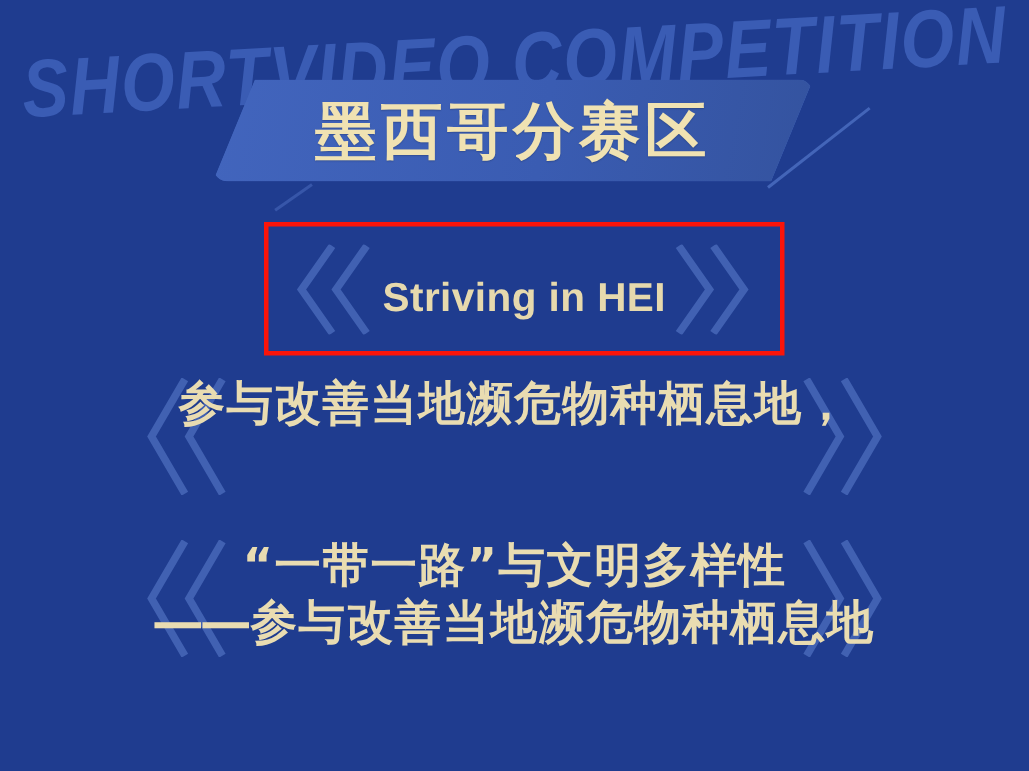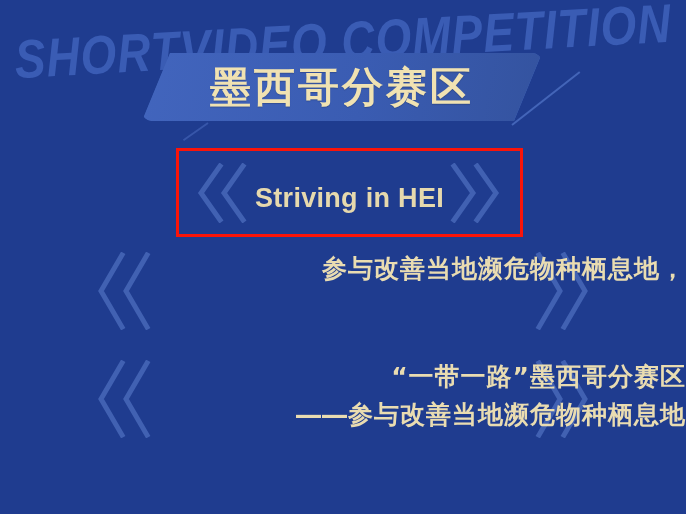--- a/index.html
+++ b/index.html
@@ -139,23 +139,23 @@
     letter-spacing: .3px;
     color: #e6d9ad;
     white-space: nowrap;
   }
 
   
   .cn-block {
     position: absolute;
     left: 0;
     width: 686px;
-    text-align: right;
+    text-align: center;
     font-family: "DejaVu Sans", "Liberation Sans", sans-serif;
-    font-size: 25px;
+    font-size: 31px;
     font-weight: 700;
     line-height: 38px;
     letter-spacing: 1px;
     color: #e9dcb1;
     white-space: nowrap;
   }
   .cn-block .ln { display: block; }
 
   #block-a { top: 250px; }
   #block-b { top: 358px; }
@@ -215,17 +215,17 @@
     </svg>
   </span>
   <span class="chev" style="left:534px; top:360px;">
     <svg width="56" height="78" viewBox="0 0 56 78" aria-hidden="true">
       <path d="M5 3 L26 39 L5 75"></path>
       <path d="M30 3 L51 39 L30 75"></path>
     </svg>
   </span>
 
   <div class="cn-block" id="block-b">
-    <span class="ln">“一带一路”墨西哥分赛区</span>
+    <span class="ln">“一带一路”与文明多样性</span>
     <span class="ln">――参与改善当地濒危物种栖息地</span>
   </div>
 
 </div>
 
 </body></html>

